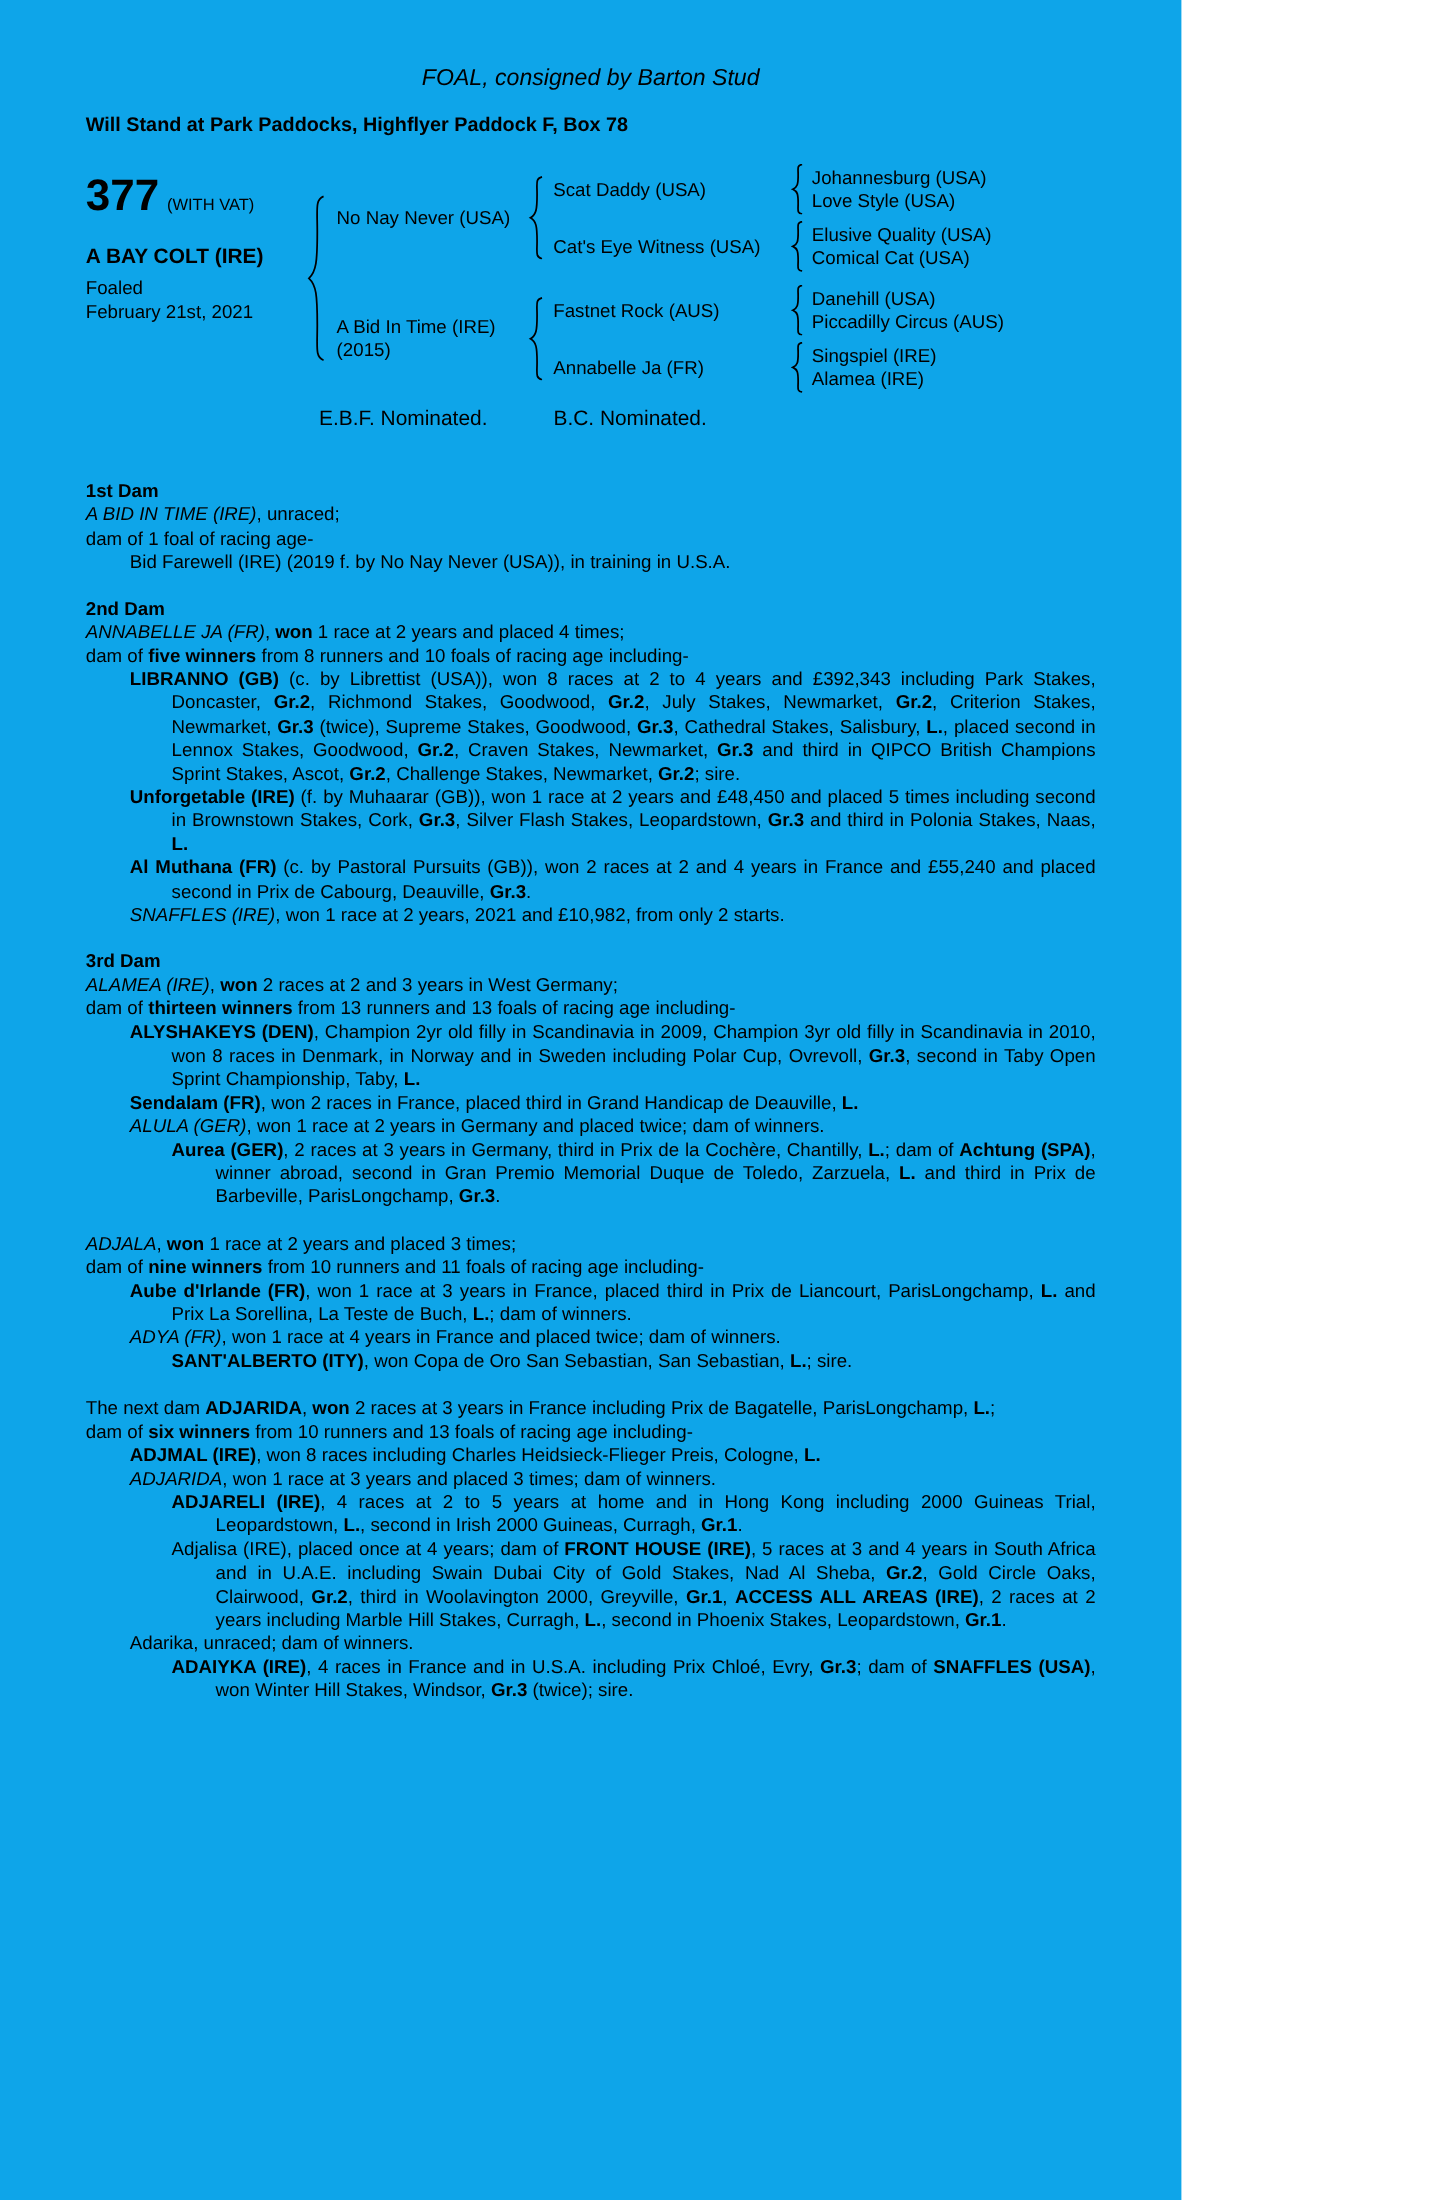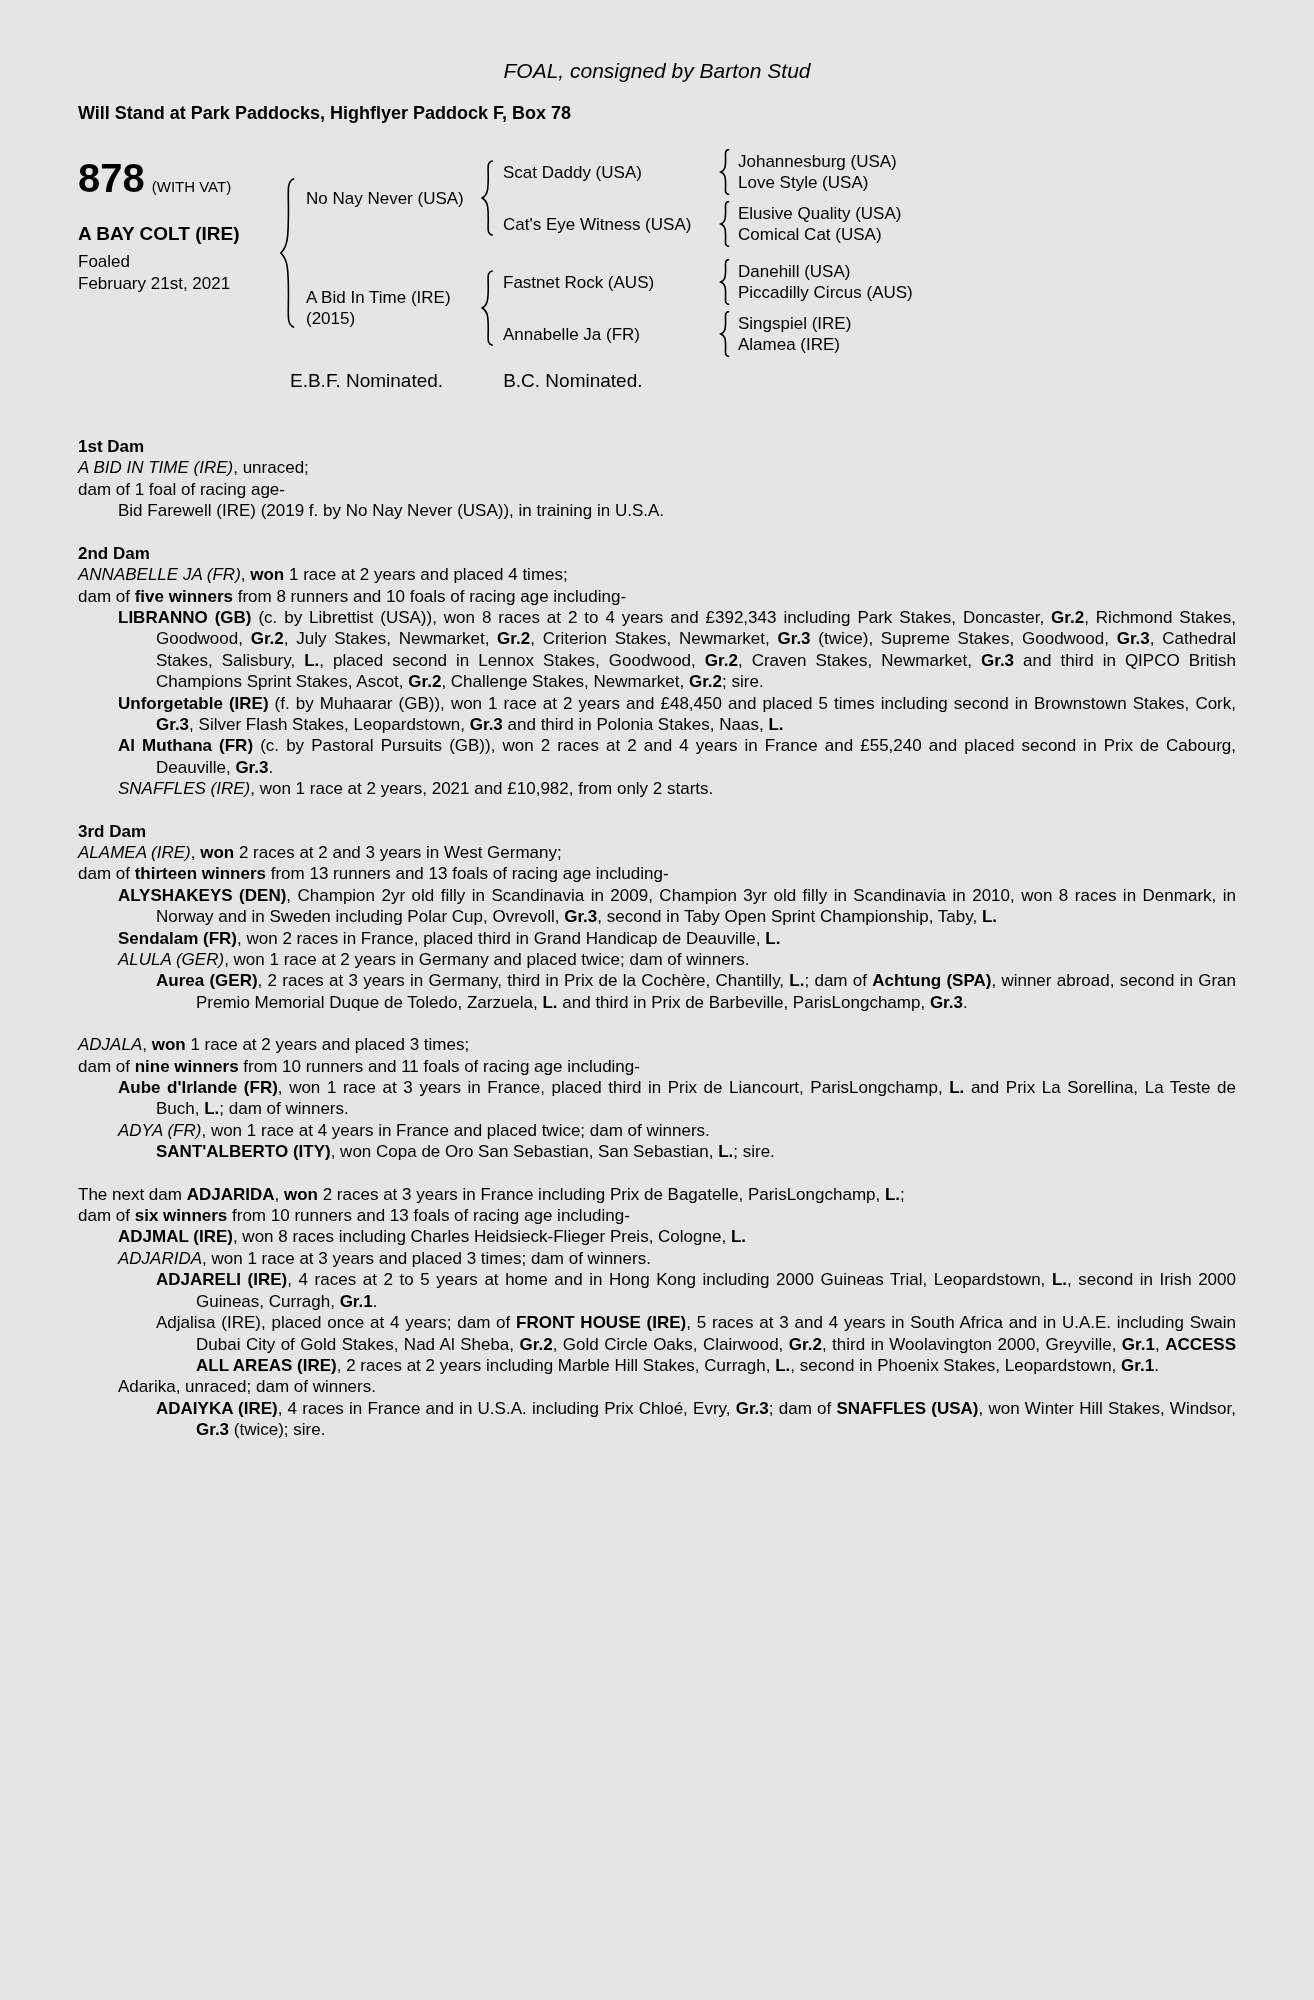--- a/index.html
+++ b/index.html
@@ -1,19 +1,19 @@
 <!DOCTYPE html>
 <html><head>
 <meta charset="utf-8">
 <title>Catalogue Page</title>
 <style>
   html,body { margin:0; padding:0; background:#fff; }
   .page {
-    position:relative; width:1314px; height:2000px; box-sizing:border-box;
-    padding:58px 78px 0 78px; background:#e5e5e5; color:#000; overflow:hidden;
+    position:relative; width:1074px; height:2000px; box-sizing:border-box;
+    padding:58px 78px 0 78px; background:#0ea5e9; color:#000; overflow:hidden;
     font-family:"Liberation Sans", sans-serif; font-size:17px; line-height:1.26;
   }
   .title { text-align:center; font-style:italic; font-size:21px; }
   .stand { font-weight:bold; font-size:18px; margin-top:18px; }
 
   
   .lot-row { display:flex; align-items:center; margin-top:24px; }
   .lot-info { width:200px; align-self:flex-start; padding-top:4px; }
   .lot-number-row { display:flex; align-items:baseline; }
   .lot-number { font-size:40px; font-weight:bold; }
@@ -52,21 +52,21 @@
 <body>
 
 <div class="page">
 
   <div class="title">FOAL, consigned by Barton Stud</div>
   <div class="stand">Will Stand at Park Paddocks, Highflyer Paddock F, Box 78</div>
 
   <div class="lot-row">
     <div class="lot-info">
       <div class="lot-number-row">
-        <span class="lot-number">878</span>
+        <span class="lot-number">377</span>
         <span class="lot-vat">(WITH VAT)</span>
       </div>
       <div class="colt-name">A BAY COLT (IRE)</div>
       <div class="foaled">Foaled</div>
       <div>February 21st, 2021</div>
     </div>
 
     <div class="brace brace-main">
       <svg viewBox="0 0 20 100" preserveAspectRatio="none" aria-hidden="true">
         <path d="M17,1 C9,3 11,8 11,22 C11,40 10,46 3,50 C10,54 11,60 11,78 C11,92 9,97 17,99" fill="none" stroke="#000" stroke-width="1.6" vector-effect="non-scaling-stroke"></path>

